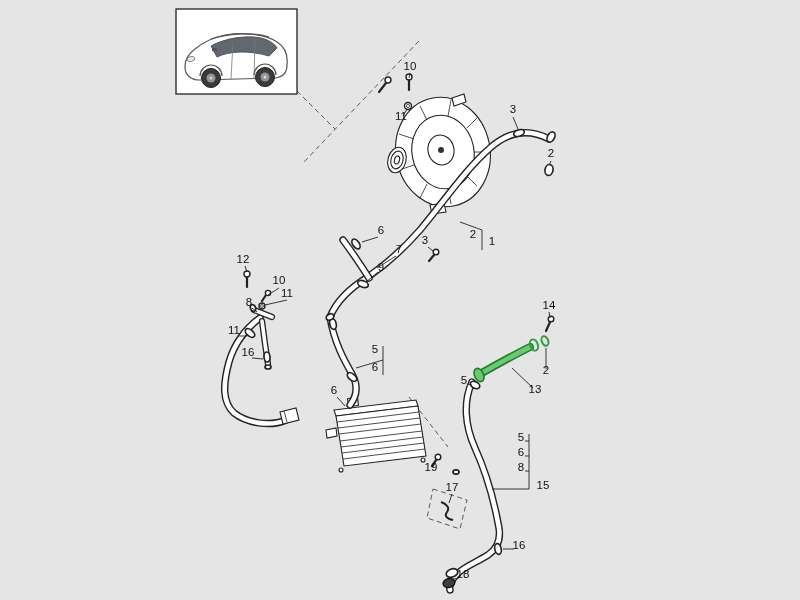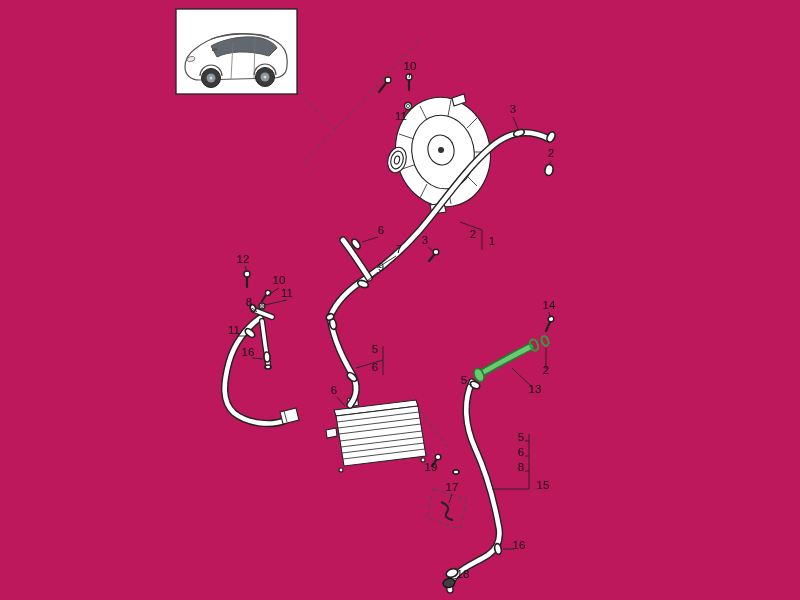--- a/index.html
+++ b/index.html
@@ -1,16 +1,16 @@
 <!DOCTYPE html>
 <html style="--line: #222222; --hl: #2f9e3a; --hl-dark: #1f7f2b; --hl-light: #6cc973;"><head>
 <meta charset="utf-8">
 <style>
   html,body { margin:0; padding:0; background:#ffffff; }
-  .stage { position:relative; width:800px; height:600px; background:#be185d; overflow:hidden;
+  .stage { position:relative; width:800px; height:600px; background:#e5e5e5; overflow:hidden;
            font-family:"Liberation Sans", sans-serif; }
   svg { display:block; }
   .tube-outer { fill:none; stroke:var(--line,#222); stroke-width:7.4; stroke-linecap:round; }
   .tube-inner { fill:none; stroke:#fff; stroke-width:4.6; stroke-linecap:round; }
   .tube-outer-sm { fill:none; stroke:var(--line,#222); stroke-width:6.2; stroke-linecap:round; }
   .tube-inner-sm { fill:none; stroke:#fff; stroke-width:3.6; stroke-linecap:round; }
   .hl-outer { fill:none; stroke:var(--hl-dark,#1f7f2b); stroke-width:8; stroke-linecap:round; }
   .hl-inner { fill:none; stroke:var(--hl-light,#6cc973); stroke-width:4.8; stroke-linecap:round; }
   .thin  { fill:none; stroke:var(--line,#222); stroke-width:1.1; }
   .thin2 { fill:none; stroke:var(--line,#222); stroke-width:0.8; }

